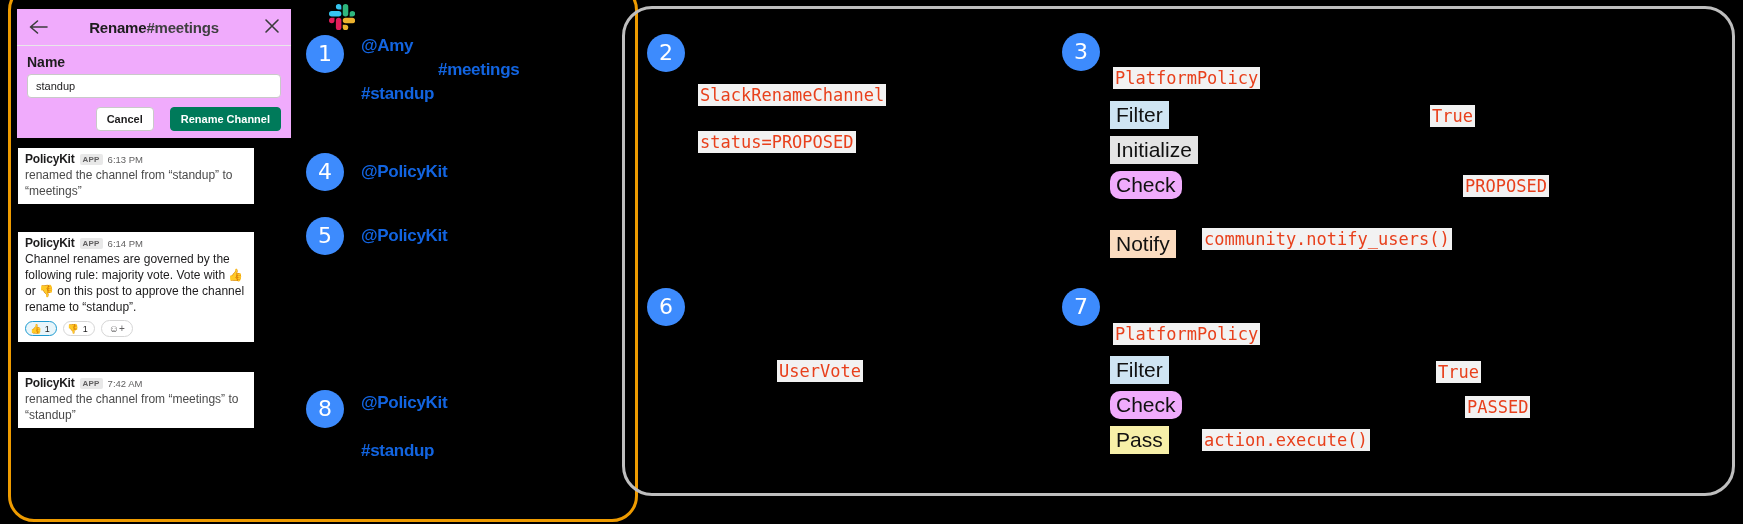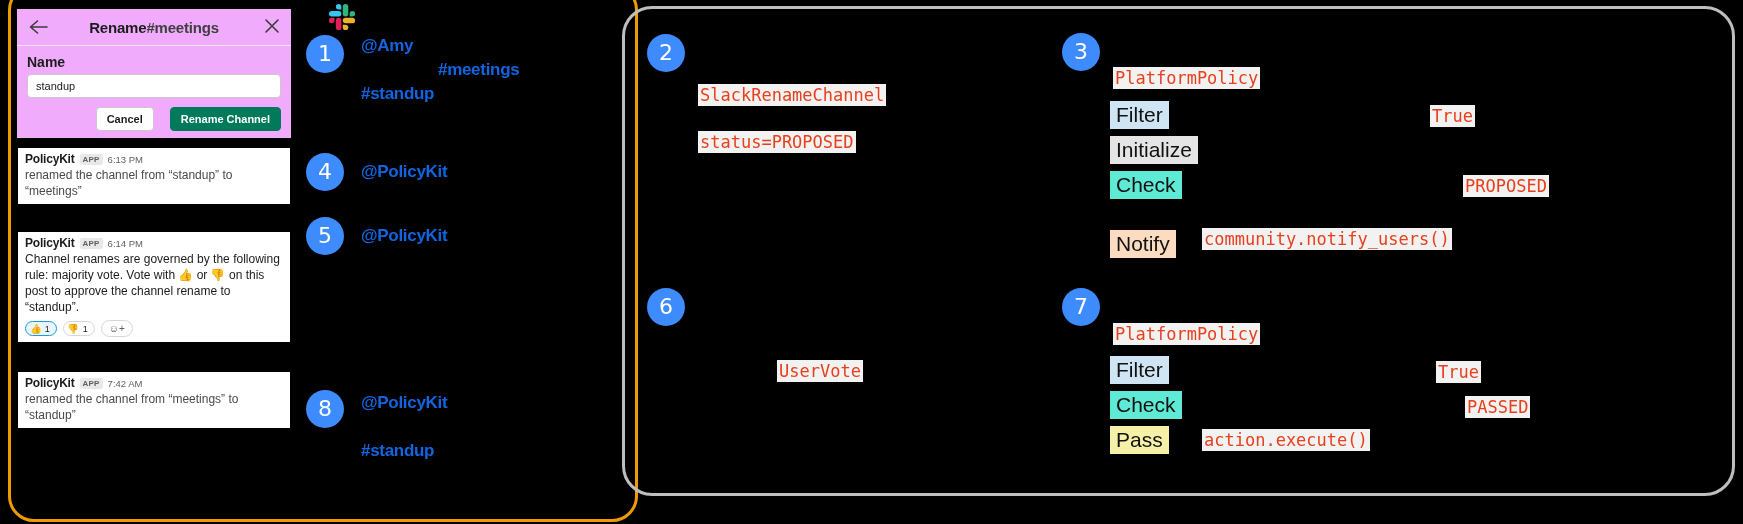--- a/index.html
+++ b/index.html
@@ -51,21 +51,21 @@
   .btn{
     font-size:11px;font-weight:700;border-radius:4px;
     padding:4px 10px;box-sizing:border-box;line-height:14px;
   }
   .btn-cancel{background:#fff;border:1px solid #c9c9c9;color:#1d1c1d;}
   .btn-primary{background:#007a5a;border:1px solid #007a5a;color:#fff;}
 
   
   .msg{
     position:absolute;background:#fff;box-sizing:border-box;
-    padding:4px 7px 5px 7px;width:272px;left:18px;
+    padding:4px 7px 5px 7px;width:236px;left:18px;
   }
   .msg-head{display:flex;align-items:center;gap:5px;margin-bottom:1px;}
   .msg-author{font-size:12px;font-weight:700;color:#1d1c1d;letter-spacing:-.2px;}
   .app-tag{
     font-size:8px;font-weight:700;color:#616061;background:#e8e8e8;
     border-radius:2px;padding:1px 3px;line-height:9px;letter-spacing:.2px;
   }
   .msg-time{font-size:9.5px;color:#616061;}
   .msg-text{font-size:12px;line-height:16px;color:#4a4a4a;}
   .msg-text.dark{color:#1d1c1d;}
@@ -108,21 +108,21 @@
   }
 
   
   .stagechip{
     position:absolute;white-space:nowrap;
     font-family:"Liberation Sans",sans-serif;
     color:#111;font-size:21px;line-height:28px;padding:0 6px;font-weight:400;
   }
   .c-filter{background:#CFE5F3;}
   .c-init{background:#e5e5e5;}
-  .c-check{background:#5eead4;}
+  .c-check{background:#f0abfc;border-radius:10px;}
   .c-notify{background:#FBDCC0;}
   .c-pass{background:#F7F0A8;}
 </style>
 </head>
 <body>
 
 <div class="stage">
 
   <div class="panel-orange"></div>
   <div class="panel-gray"></div>

